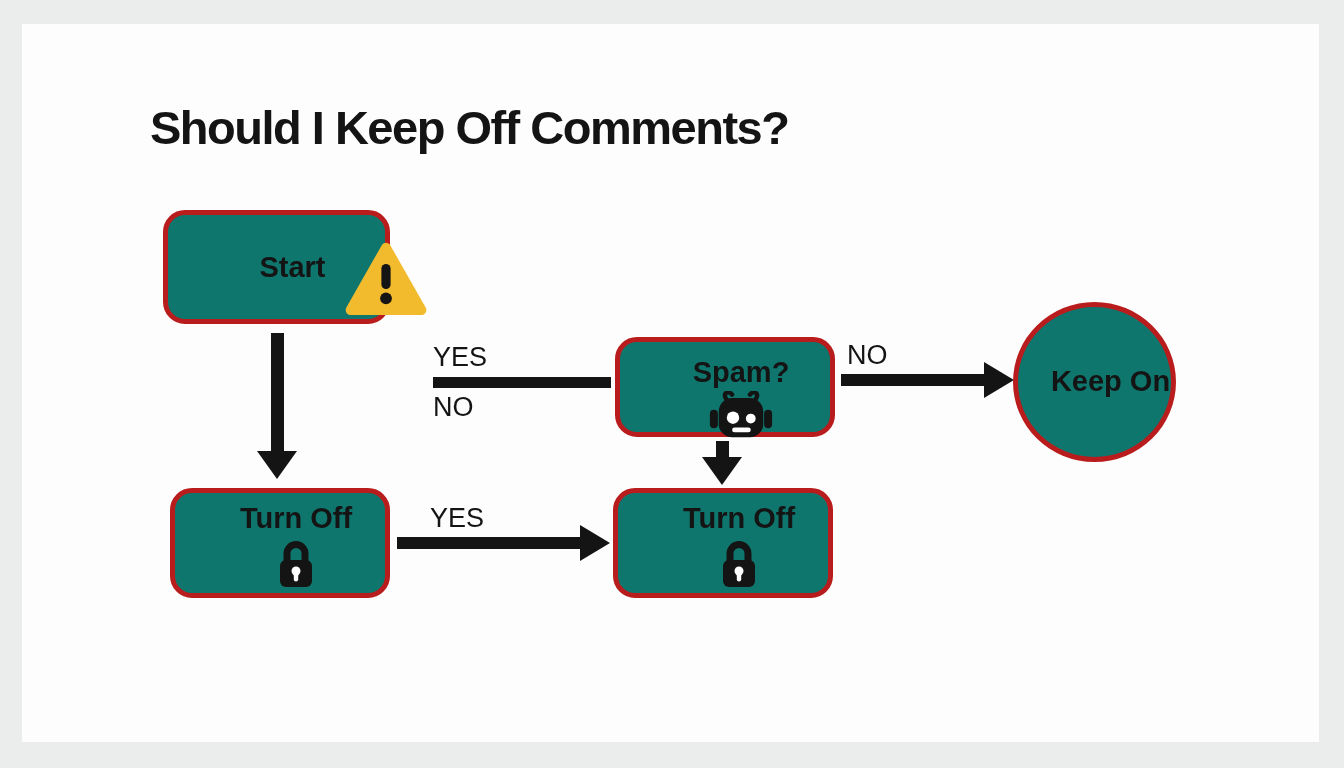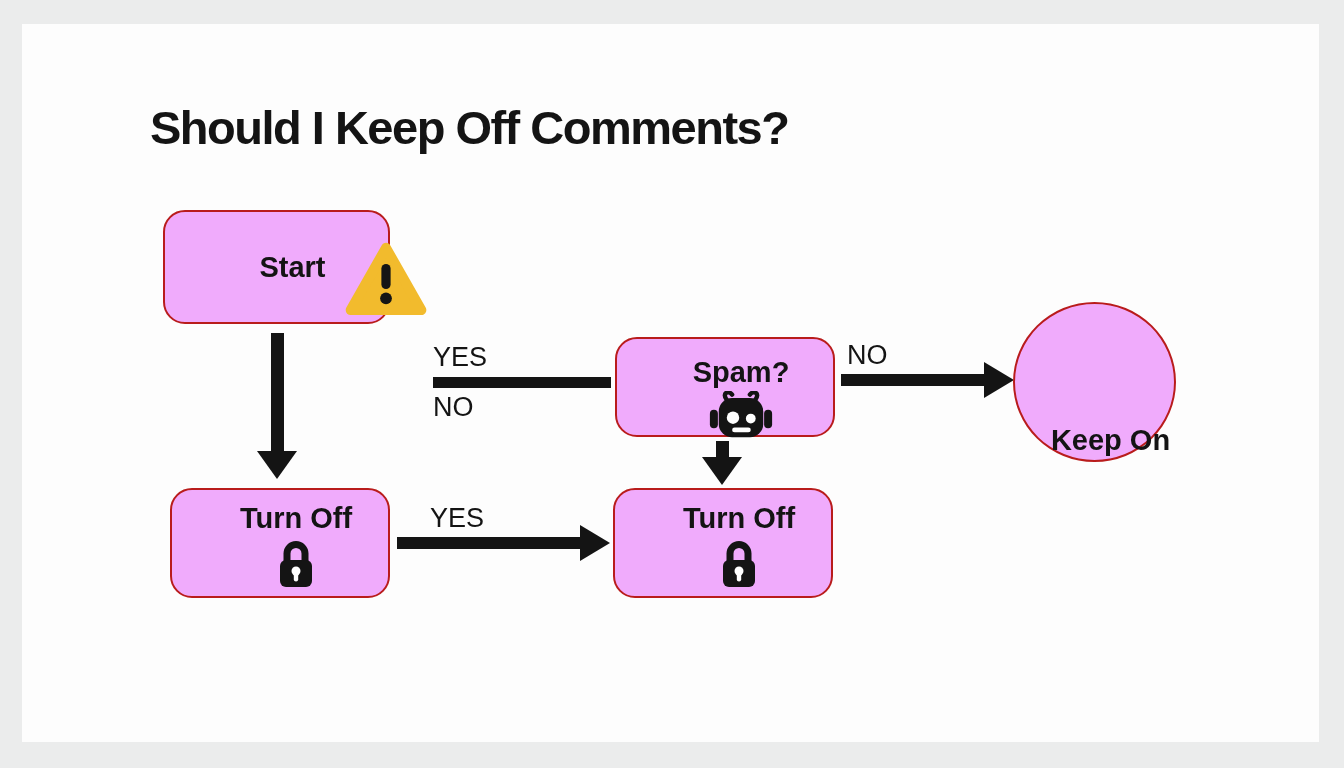--- a/index.html
+++ b/index.html
@@ -13,26 +13,26 @@
     position:absolute;left:22px;top:24px;width:1297px;height:718px;
     background:#fdfdfd;
   }
   .abs{position:absolute;}
   .title{
     left:150px;top:100px;
     font-size:47px;font-weight:700;letter-spacing:-1.5px;color:#141414;
     white-space:nowrap;
   }
   .node{
-    box-sizing:border-box;border:2px solid #b91c1c;background:#f0abfc;
+    box-sizing:border-box;border:5px solid #b91c1c;background:#0f766e;
     display:flex;flex-direction:column;align-items:center;justify-content:center;
     font-weight:700;color:#141414;text-align:center;padding-left:32px;
   }
   .rect-node{border-radius:22px;}
-  .circle-node{border-radius:50%;justify-content:flex-end;}
+  .circle-node{border-radius:50%;}
   .node-label{font-size:29px;line-height:1.35;}
   .start-node .node-label{font-size:29px;line-height:1.55;}
   .edge-label{font-size:27px;font-weight:400;color:#141414;white-space:nowrap;}
   .bar-h{background:#141414;height:11px;}
   .stem-v{background:#141414;width:13px;}
   .stem-h{background:#141414;height:12px;}
   .head-down{
     width:0;height:0;
     border-left:20px solid transparent;border-right:20px solid transparent;
     border-top:28px solid #141414;

